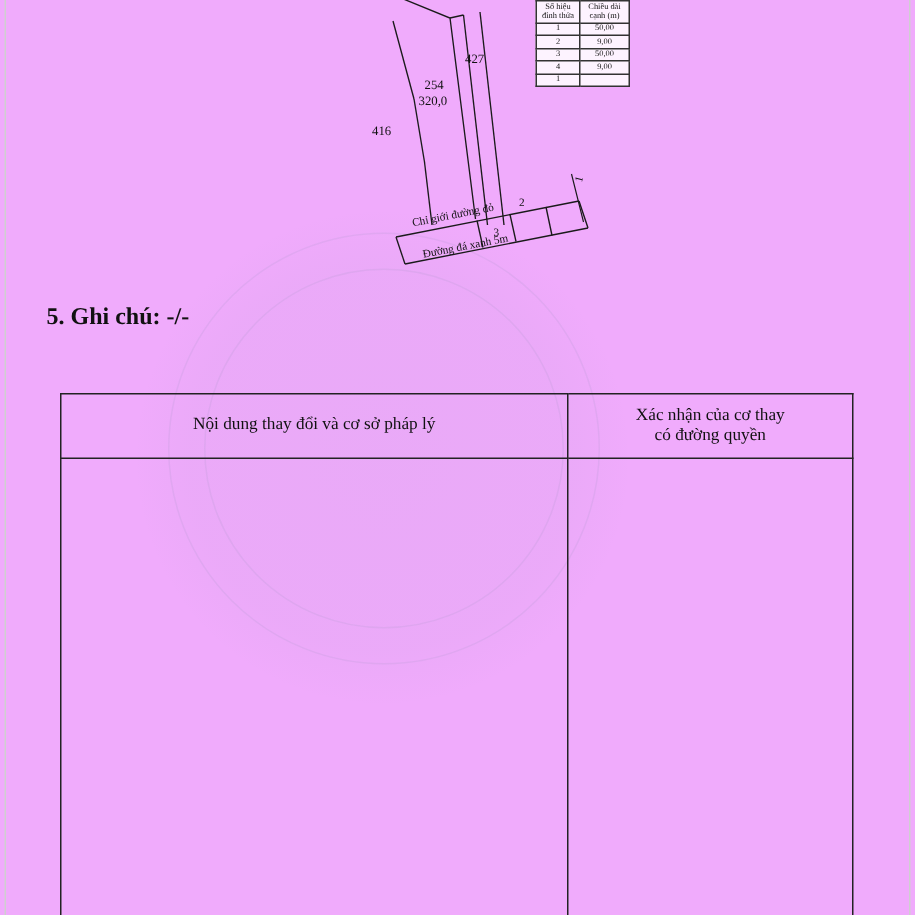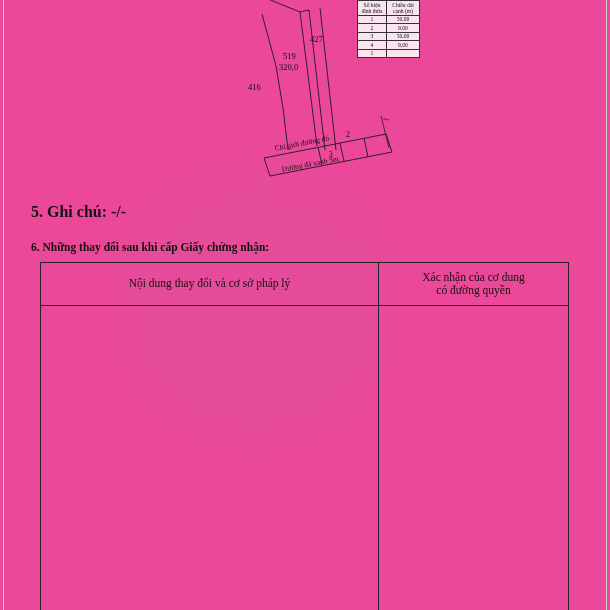--- a/index.html
+++ b/index.html
@@ -14,21 +14,21 @@
     color: #1a1a1a;
     position: relative;
     overflow: hidden;
   }
 
   
   #page {
     position: absolute;
     left: 0; top: 0;
     width: 610px; height: 610px;
-    background: #ec4899;
+    background: #f0abfc;
     overflow: hidden;
   }
 
   
   .watermark {
     position: absolute;
     left: 90px;
     top: 95px;
     width: 330px;
     height: 420px;
@@ -199,21 +199,21 @@
         <path d="M 340 143 L 344 161"></path>
         <path d="M 364 138 L 368 157"></path>
       </g>
       <g stroke="#1a1a1a" fill="none" stroke-width="0.8">
 
         <path d="M 381 116 L 389 148"></path>
       </g>
     </svg>
 
     <div class="map-label" style="left:310px; top:34px;">427</div>
-    <div class="map-label" style="left:283px; top:51px;">519</div>
+    <div class="map-label" style="left:283px; top:51px;">254</div>
     <div class="map-label" style="left:279px; top:62px;">320,0</div>
     <div class="map-label" style="left:248px; top:82px;">416</div>
 
     <div class="map-label small" style="left:329px; top:150px;">3</div>
     <div class="map-label small" style="left:346px; top:130px;">2</div>
     <div class="map-label small" style="left:381px; top:120px; transform: rotate(-75deg); transform-origin: left top;">1</div>
 
     <div class="map-label small" style="left:274px; top:144px; transform: rotate(-11deg); transform-origin: left top;">Chỉ giới đường đỏ</div>
     <div class="map-label small" style="left:281px; top:165px; transform: rotate(-11deg); transform-origin: left top;">Đường đá xanh 5m</div>
   </div>
@@ -254,35 +254,31 @@
       </tr>
     </tbody>
   </table>
 
   <div id="note-line">
     <span>5.</span>
     <span>Ghi chú:</span>
     <span class="note-value">-/-</span>
   </div>
 
-  <div id="changes-heading">
-    <span>6.</span>
-    <span>Những thay đổi sau khi cấp Giấy chứng nhận:</span>
-  </div>
 
   <table id="changes-table">
     <colgroup>
       <col class="c1">
       <col class="c2">
     </colgroup>
     <thead>
       <tr>
         <th>Nội dung thay đổi và cơ sở pháp lý</th>
         <th>
-          <span>Xác nhận của cơ dung</span><br>
+          <span>Xác nhận của cơ thay</span><br>
           <span>có đường quyền</span>
         </th>
       </tr>
     </thead>
     <tbody>
       <tr>
         <td></td>
         <td></td>
       </tr>
     </tbody>

